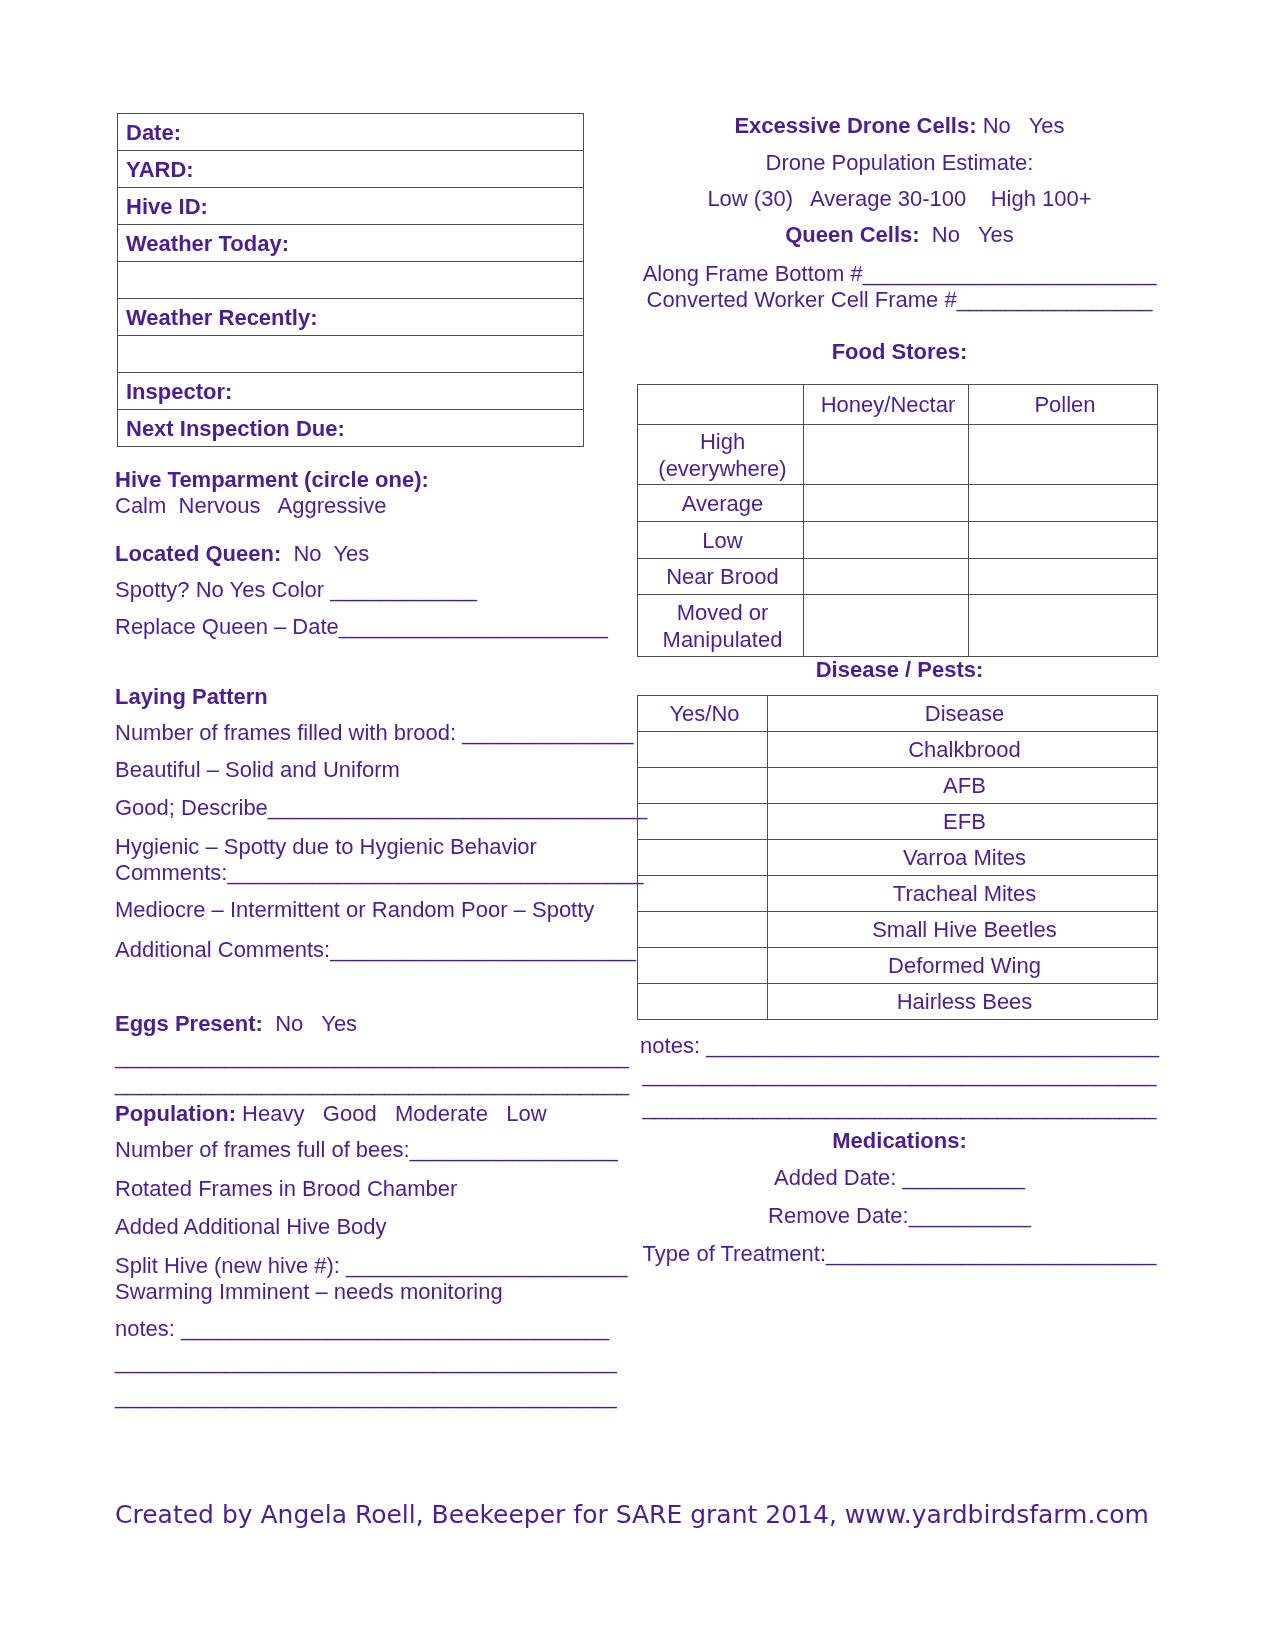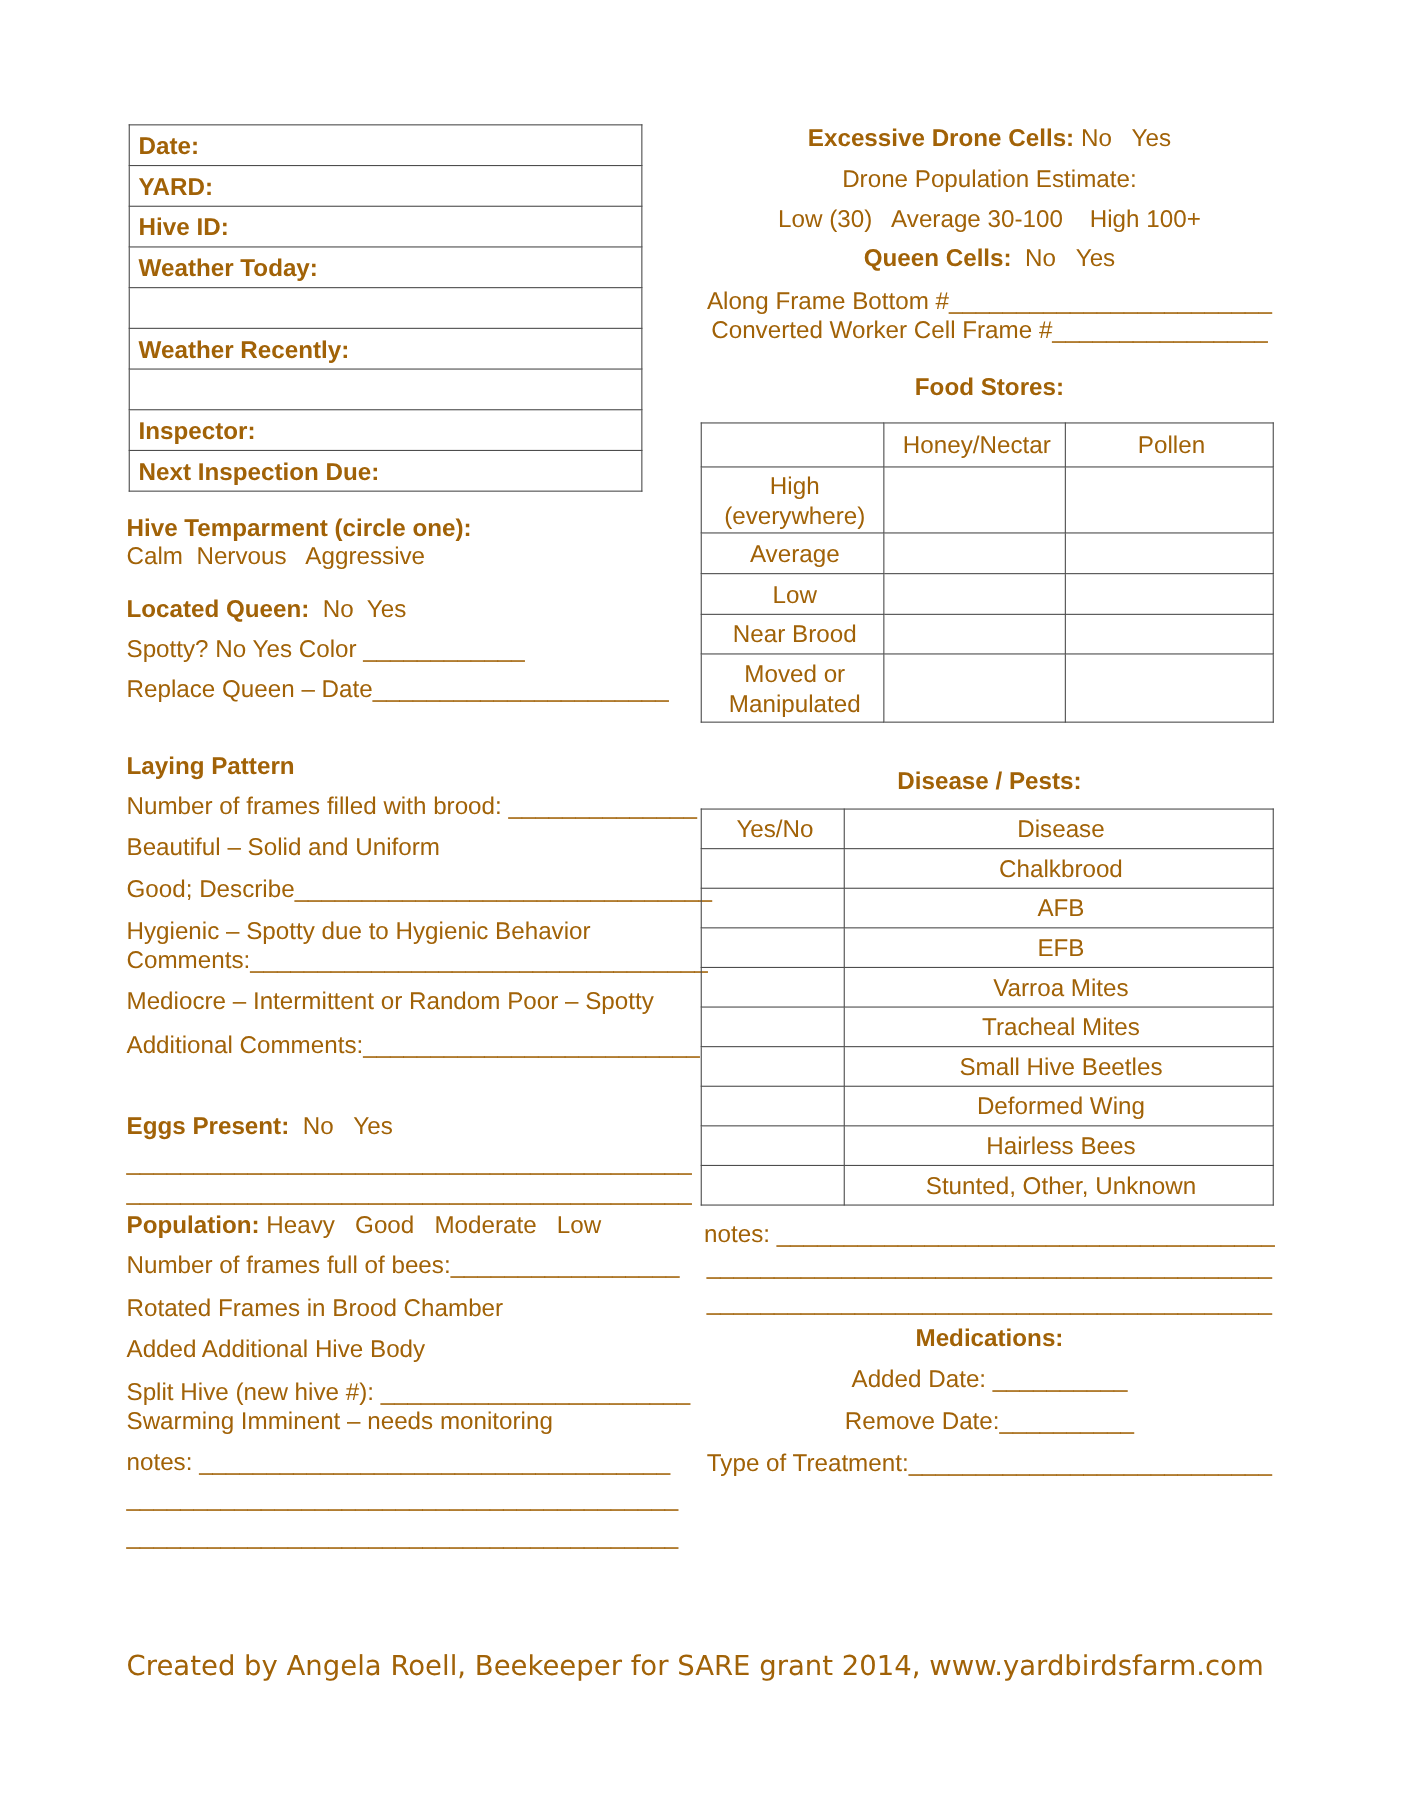--- a/index.html
+++ b/index.html
@@ -1,21 +1,21 @@
 <!DOCTYPE html>
 <html><head>
 <meta charset="utf-8">
 <style>
   html,body{margin:0;padding:0;background:#ffffff;}
   .page{
     position:relative;
     width:1275px;height:1650px;
     background:#ffffff;
     font-family:"Liberation Sans", sans-serif;
-    font-size:22px;color:#a16207;
+    font-size:22px;color:#4c1d95;
     overflow:hidden;
   }
   .col{position:absolute;top:113px;}
   .col-left{left:115px;width:545px;}
   .col-right{left:637px;width:525px;text-align:center;}
   .line{margin:0;line-height:26px;white-space:pre;}
   .b{font-weight:bold;}
   table{border-collapse:collapse;table-layout:fixed;}
   td{border:1px solid #4d4d4d;padding:2px 4px 2px 8px;vertical-align:middle;line-height:27px;overflow:hidden;}
   .info-table{width:467px;margin-left:2px;}
@@ -140,21 +140,21 @@
         <td></td>
       </tr>
       <tr style="height:62px">
         <td>Moved or Manipulated</td>
         <td></td>
         <td></td>
       </tr>
     </tbody>
       </table>
 
-    <p class="line b" style="margin-top:40px">Disease / Pests:</p>
+    <p class="line b" style="">Disease / Pests:</p>
 
     <table class="disease-table" style="margin-top:12px">
       <colgroup>
           <col style="width:130px">
           <col style="width:390px">
         </colgroup>
       <tbody>
           <tr style="height:36px">
         <td>Yes/No</td>
         <td>Disease</td>
@@ -184,24 +184,20 @@
             <td>Small Hive Beetles</td>
           </tr>
       <tr style="height:36px">
             <td></td>
             <td>Deformed Wing</td>
           </tr>
       <tr style="height:36px">
             <td></td>
             <td>Hairless Bees</td>
           </tr>
-      <tr style="height:36px">
-            <td></td>
-            <td>Stunted, Other, Unknown</td>
-          </tr>
     </tbody>
       </table>
 
     <p class="line" style="margin-top:13px">notes: _____________________________________</p>
     <p class="line" style="margin-top:3px">__________________________________________</p>
     <p class="line" style="margin-top:7px">__________________________________________</p>
 
     <p class="line b" style="margin-top:7px">Medications:</p>
     <p class="line" style="margin-top:11px">Added Date: __________</p>
     <p class="line" style="margin-top:12px">Remove Date:__________</p>

